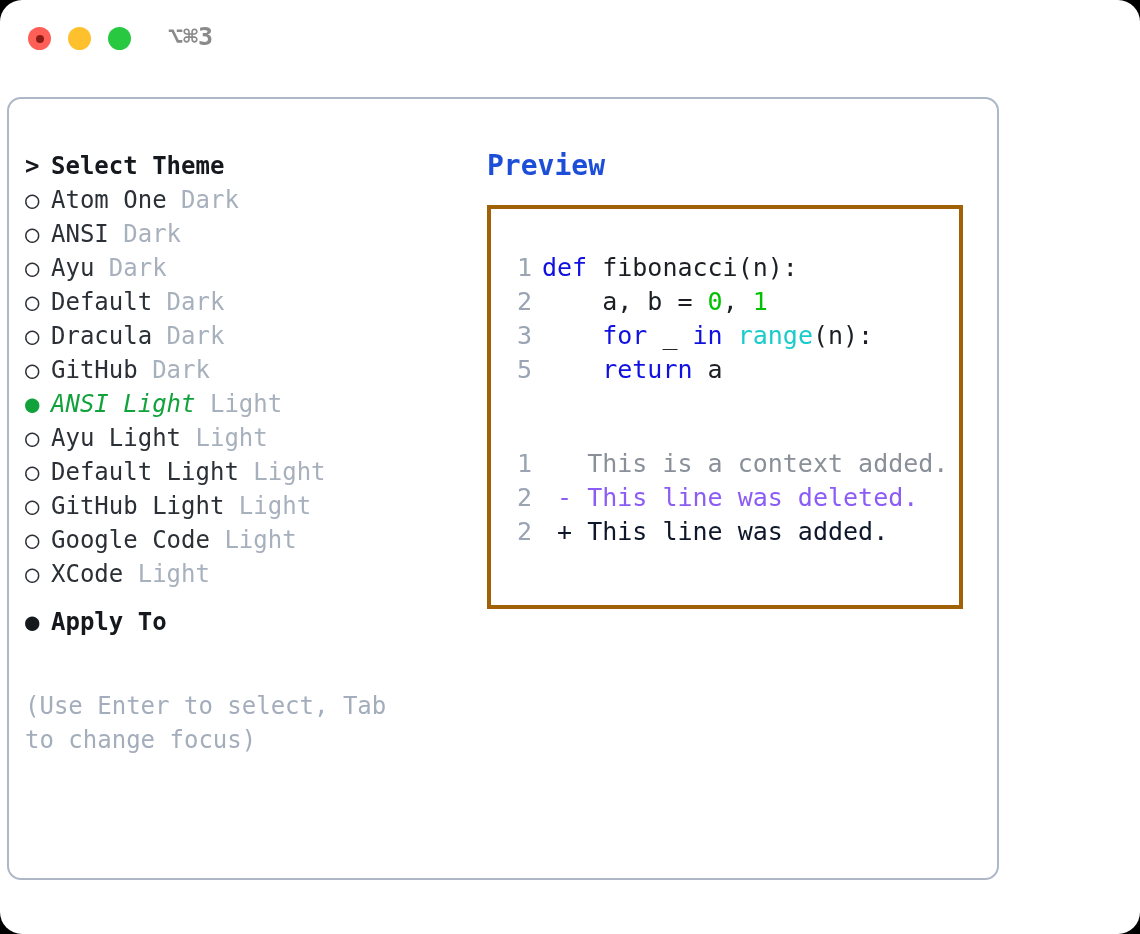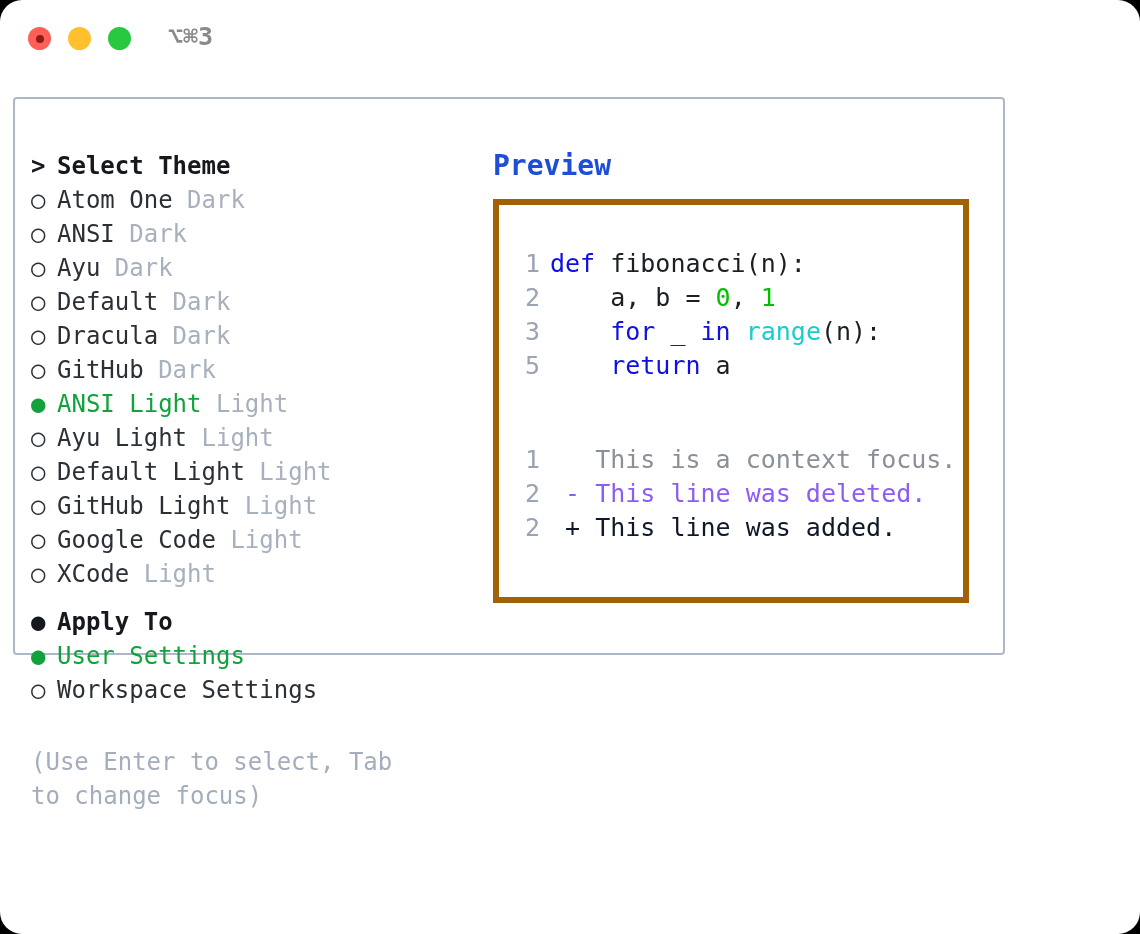--- a/index.html
+++ b/index.html
@@ -58,26 +58,26 @@
     font-size: 25px;
     font-weight: bold;
     color: #8a8a8a;
     letter-spacing: 0px;
     white-space: nowrap;
   }
 
   
   .panel {
     position: absolute;
-    left: 13px;
+    left: 7px;
     top: 97px;
     width: 992px;
-    height: 558px;
+    height: 783px;
     border: 2px solid #adb7c6;
-    border-radius: 4px;
+    border-radius: 14px;
     background: #ffffff;
     box-sizing: border-box;
   }
 
   
   .left-col {
     position: absolute;
     left: 16px;
     top: 50px;
     width: 430px;
@@ -100,28 +100,28 @@
   .bullet.sel { color: #12a23c; }
   .bullet.blank { color: transparent; }
 
   .section-header {
     font-weight: bold;
     color: #15181d;
   }
   .section-header .bullet { color: #15181d; font-weight: bold; }
 
   .theme-name { color: #2b2f36; }
-  .theme-name.selected { color: #12a23c; }
+  .theme-name.selected { color: #12a23c; font-style: italic; }
   .theme-kind { color: #a7b0bd; }
 
   .spacer-sm { height: 14px; }
   .spacer-md { height: 34px; }
 
   .hint {
-    margin-top: 4px;
+    margin-top: 16px;
     font-size: 24px;
     line-height: 34px;
     color: #a3adbb;
     width: 400px;
   }
 
   
   .right-col {
     position: absolute;
     left: 478px;
@@ -130,24 +130,24 @@
   }
 
   .preview-title {
     font-size: 28px;
     font-weight: bold;
     color: #1d4ed8;
     line-height: 34px;
   }
 
   .preview-box {
-    margin-top: 16px;
+    margin-top: 22px;
     width: 476px;
     height: 404px;
-    border: 6px solid #a16207;
+    border: 4px solid #a16207;
     background: #ffffff;
     box-sizing: border-box;
     position: relative;
   }
 
   .code-area {
     position: absolute;
     left: 16px;
     top: 42px;
     right: 4px;
@@ -214,41 +214,37 @@
           <div class="row"><span class="bullet">○</span><span class="theme-name">GitHub Light</span><span class="theme-kind"> Light</span></div>
           <div class="row"><span class="bullet">○</span><span class="theme-name">Google Code</span><span class="theme-kind"> Light</span></div>
           <div class="row"><span class="bullet">○</span><span class="theme-name">XCode</span><span class="theme-kind"> Light</span></div>
         </div>
 
       <div class="spacer-sm"></div>
 
       <div class="row section-header">
         <span class="bullet blank">●</span><span>Apply To</span>
       </div>
-      <div id="apply-list">
-          <div class="row"><span class="bullet sel">●</span><span class="theme-name selected">User Settings</span></div>
-          <div class="row"><span class="bullet">○</span><span class="theme-name">Workspace Settings</span></div>
-        </div>
 
       <div class="spacer-md"></div>
 
       <div class="hint">(Use Enter to select, Tab to change focus)</div>
     </div>
 
     <div class="right-col">
       <div class="preview-title">Preview</div>
       <div class="preview-box">
         <div class="code-area" id="code-area">
             <div class="code-line"><span class="lineno">1</span><span></span><span class="tok-kw">def</span><span class="tok-txt"> fibonacci(n):</span></div>
             <div class="code-line"><span class="lineno">2</span><span>    </span><span class="tok-txt">a, b = </span><span class="tok-num">0</span><span class="tok-txt">, </span><span class="tok-num">1</span></div>
             <div class="code-line"><span class="lineno">3</span><span>    </span><span class="tok-kw">for</span><span class="tok-txt"> _ </span><span class="tok-kw">in</span><span class="tok-txt"> </span><span class="tok-fn">range</span><span class="tok-txt">(n):</span></div>
             <div class="code-line"><span class="lineno">5</span><span>    </span><span class="tok-kw">return</span><span class="tok-txt"> a</span></div>
           </div>
         <div class="diff-area" id="diff-area">
-            <div class="code-line"><span class="lineno">1</span><span class="diff-ctx">   This is a context focus.</span></div>
+            <div class="code-line"><span class="lineno">1</span><span class="diff-ctx">   This is a context added.</span></div>
             <div class="code-line"><span class="lineno">2</span><span class="diff-del"> - This line was deleted.</span></div>
             <div class="code-line"><span class="lineno">2</span><span class="diff-add"> + This line was added.</span></div>
           </div>
       </div>
     </div>
 
   </div>
 </div>
 
 </body></html>

